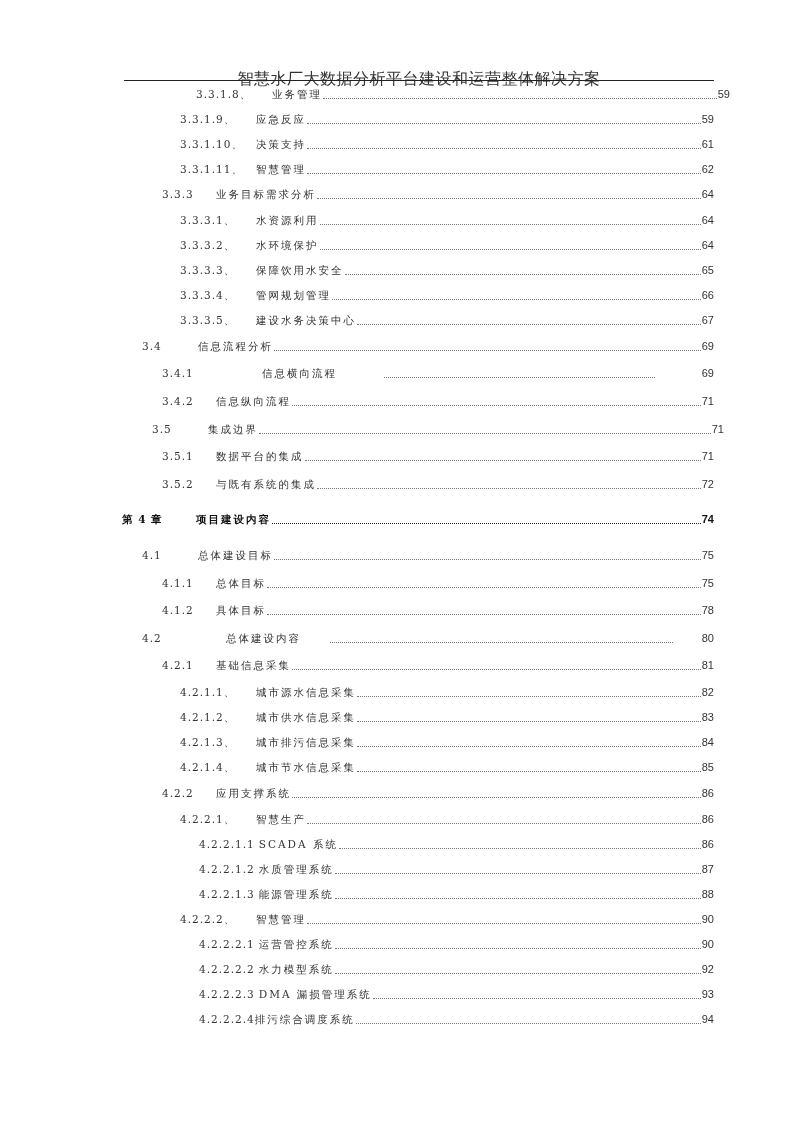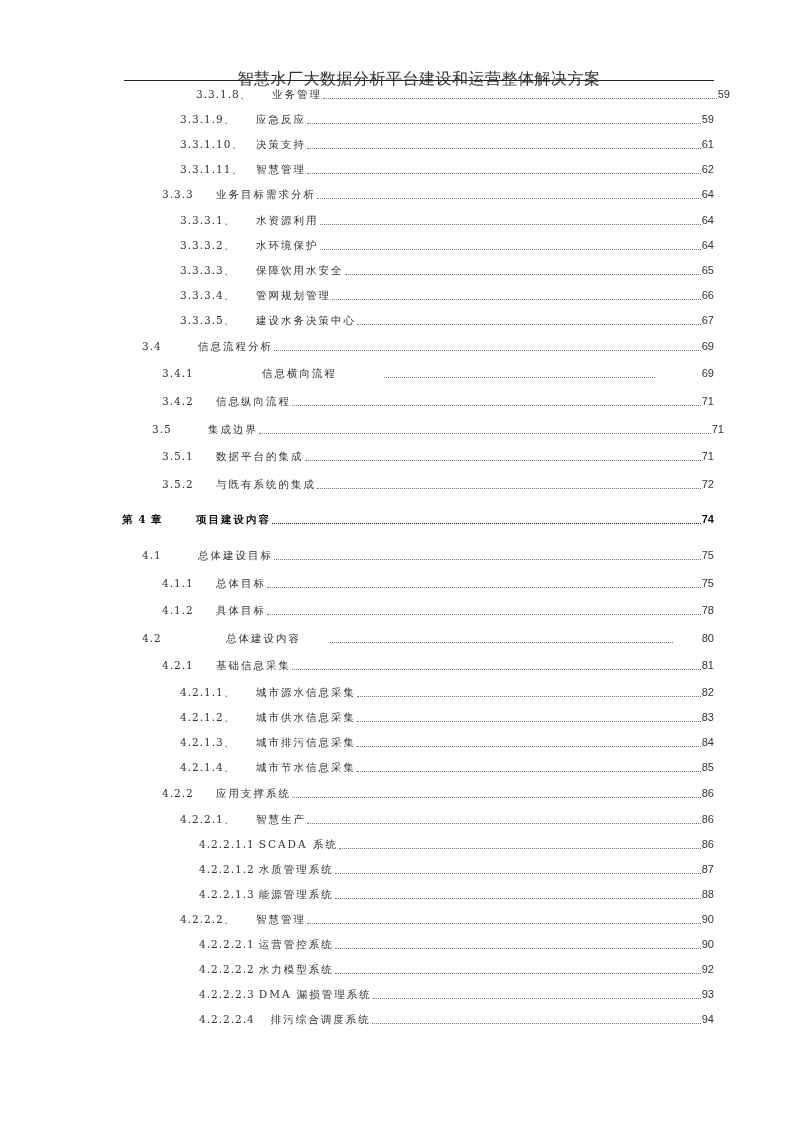--- a/index.html
+++ b/index.html
@@ -244,18 +244,18 @@
       <span class="dots"></span>
       <span class="page">92</span>
     </div>
     <div class="row" style="left: 199px; width: 515px; top: 988px;">
       <span class="num" style="margin-right: 4px; text-align: center;">4.2.2.2.3</span>
       <span class="title">DMA 漏损管理系统</span>
       <span class="dots"></span>
       <span class="page">93</span>
     </div>
     <div class="row" style="left: 199px; width: 515px; top: 1013px;">
-      <span class="num" style="margin-right: 16px;">4.2.2.2.4</span>
+      <span class="num" style="margin-right: 0;">4.2.2.2.4</span>
       <span class="title">排污综合调度系统</span>
       <span class="dots"></span>
       <span class="page">94</span>
     </div>
   </div>
 
 </body></html>

